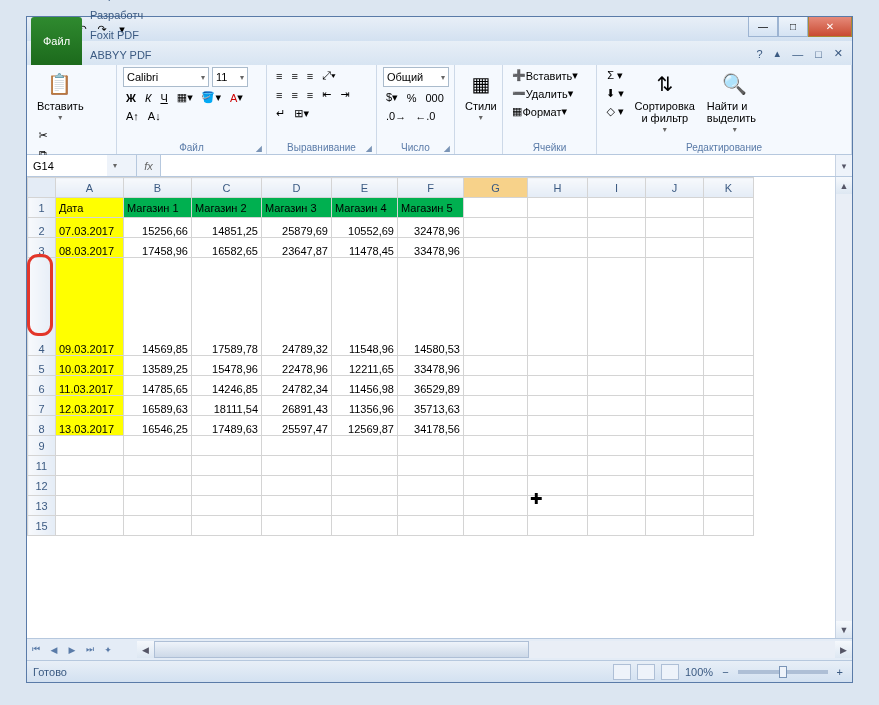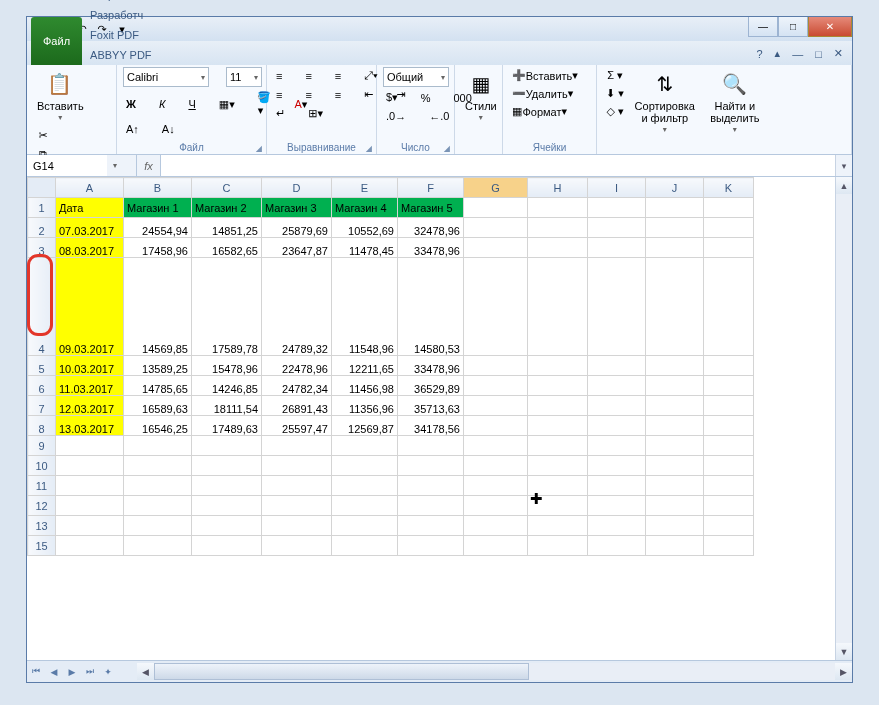--- a/index.html
+++ b/index.html
@@ -23,21 +23,21 @@
 
 
 .ribbon { height: 90px; background: #f5f9fe; border-bottom: 1px solid #b6c8de; display: flex; font-size: 11px; }
 .group { border-right: 1px solid #cdd9e8; padding: 2px 6px 1px; display: flex; flex-direction: column; justify-content: space-between; }
 .group .body { display: flex; gap: 3px; align-items: flex-start; flex-wrap: wrap; }
 .group .label { text-align: center; color: #5a7ba8; font-size: 10px; padding-top: 1px; position: relative; }
 .group .label .dlg { position: absolute; right: -2px; bottom: 0; font-size: 8px; color: #7a94b6; }
 .btn { border: 1px solid transparent; padding: 1px 2px; display: flex; align-items: center; justify-content: center; cursor: pointer; border-radius: 2px; }
 .vbtn { display: flex; flex-direction: column; align-items: center; gap: 1px; cursor: pointer; padding: 2px 4px; }
 .bigico { width: 30px; height: 30px; display: flex; align-items: center; justify-content: center; font-size: 20px; }
-.rowmini { display: flex; gap: 17px; }
+.rowmini { display: flex; gap: 3px; }
 .sel { border: 1px solid #abc; background: #fff; height: 20px; font-size: 11px; padding: 0 3px; display: flex; align-items: center; justify-content: space-between; gap: 4px; }
 .dd { font-size: 8px; color: #666; }
 
 
 .fxbar { height: 22px; border-bottom: 1px solid #b6c8de; display: flex; align-items: stretch; background: #eef3fa; font-size: 11px; }
 .namebox { width: 110px; border-right: 1px solid #b6c8de; display: flex; align-items: center; }
 .namebox input { border: none; width: 80px; padding: 0 6px; font-size: 11px; background: #fff; height: 100%; outline: none; }
 .namebox .dd { padding: 0 6px; }
 .fxic { width: 24px; border-right: 1px solid #b6c8de; display: flex; align-items: center; justify-content: center; font-style: italic; color: #666; }
 .fxinput { flex: 1; background: #fff; }
@@ -230,24 +230,25 @@
           <span class="btn">⬇ ▾</span>
           <span class="btn">◇ ▾</span>
         </div>
         <div class="vbtn">
             <div class="bigico">⇅</div>
             <span style="width:62px;text-align:center">Сортировка и фильтр</span>
             <span class="dd">▾</span>
           </div>
         <div class="vbtn">
             <div class="bigico">🔍</div>
-            <span style="width:56px;text-align:center">Найти и выделить</span>
+            <span style="width:56px;">Найти и выделить</span>
             <span class="dd">▾</span>
           </div>
       </div>
+      <div class="label">Редактирование</div>
     </div>
   </div>
 
   <div class="fxbar">
     <div class="namebox">
       <input value="G14" style="">
       <span class="dd">▾</span>
     </div>
     <div class="fxic">fx</div>
     <div class="fxinput"></div>
@@ -284,21 +285,21 @@
             <td class="hdrcell">Магазин 5</td>
             <td></td>
             <td></td>
             <td></td>
             <td></td>
             <td></td>
           </tr>
           <tr style="height:20px">
             <th class="rh" style="vertical-align:bottom">2</th>
             <td class="datecell" style="vertical-align:bottom">07.03.2017</td>
-            <td class="datacell" style="vertical-align:bottom">24554,94</td>
+            <td class="datacell" style="vertical-align:bottom">15256,66</td>
             <td class="datacell" style="vertical-align:bottom">14851,25</td>
             <td class="datacell" style="vertical-align:bottom">25879,69</td>
             <td class="datacell" style="vertical-align:bottom">10552,69</td>
             <td class="datacell" style="vertical-align:bottom">32478,96</td>
             <td></td>
             <td></td>
             <td></td>
             <td></td>
             <td></td>
           </tr>
@@ -381,34 +382,20 @@
             <td class="datacell" style="vertical-align:bottom">12569,87</td>
             <td class="datacell" style="vertical-align:bottom">34178,56</td>
             <td></td>
             <td></td>
             <td></td>
             <td></td>
             <td></td>
           </tr>
           <tr>
             <th class="rh">9</th>
-            <td class=""></td>
-            <td class=""></td>
-            <td class=""></td>
-            <td class=""></td>
-            <td class=""></td>
-            <td class=""></td>
-            <td class=""></td>
-            <td class=""></td>
-            <td class=""></td>
-            <td class=""></td>
-            <td class=""></td>
-          </tr>
-          <tr>
-            <th class="rh">10</th>
             <td class=""></td>
             <td class=""></td>
             <td class=""></td>
             <td class=""></td>
             <td class=""></td>
             <td class=""></td>
             <td class=""></td>
             <td class=""></td>
             <td class=""></td>
             <td class=""></td>
@@ -487,13 +474,27 @@
     <span class="navbtn">✦</span>
     <div class="hscroll">
       <div class="arr">◀</div>
       <div class="track">
           <div class="thumb"></div>
         </div>
       <div class="arr">▶</div>
     </div>
   </div>
 
+  <div class="statusbar">
+    <span>Готово</span>
+    <div class="right">
+      <span class="viewbtn"></span>
+      <span class="viewbtn"></span>
+      <span class="viewbtn"></span>
+      <span>100%</span>
+      <span class="btn">−</span>
+      <div class="zoomtrack">
+          <div class="zt"></div>
+        </div>
+      <span class="btn">+</span>
+    </div>
+  </div>
 </div>
 
 </body></html>

